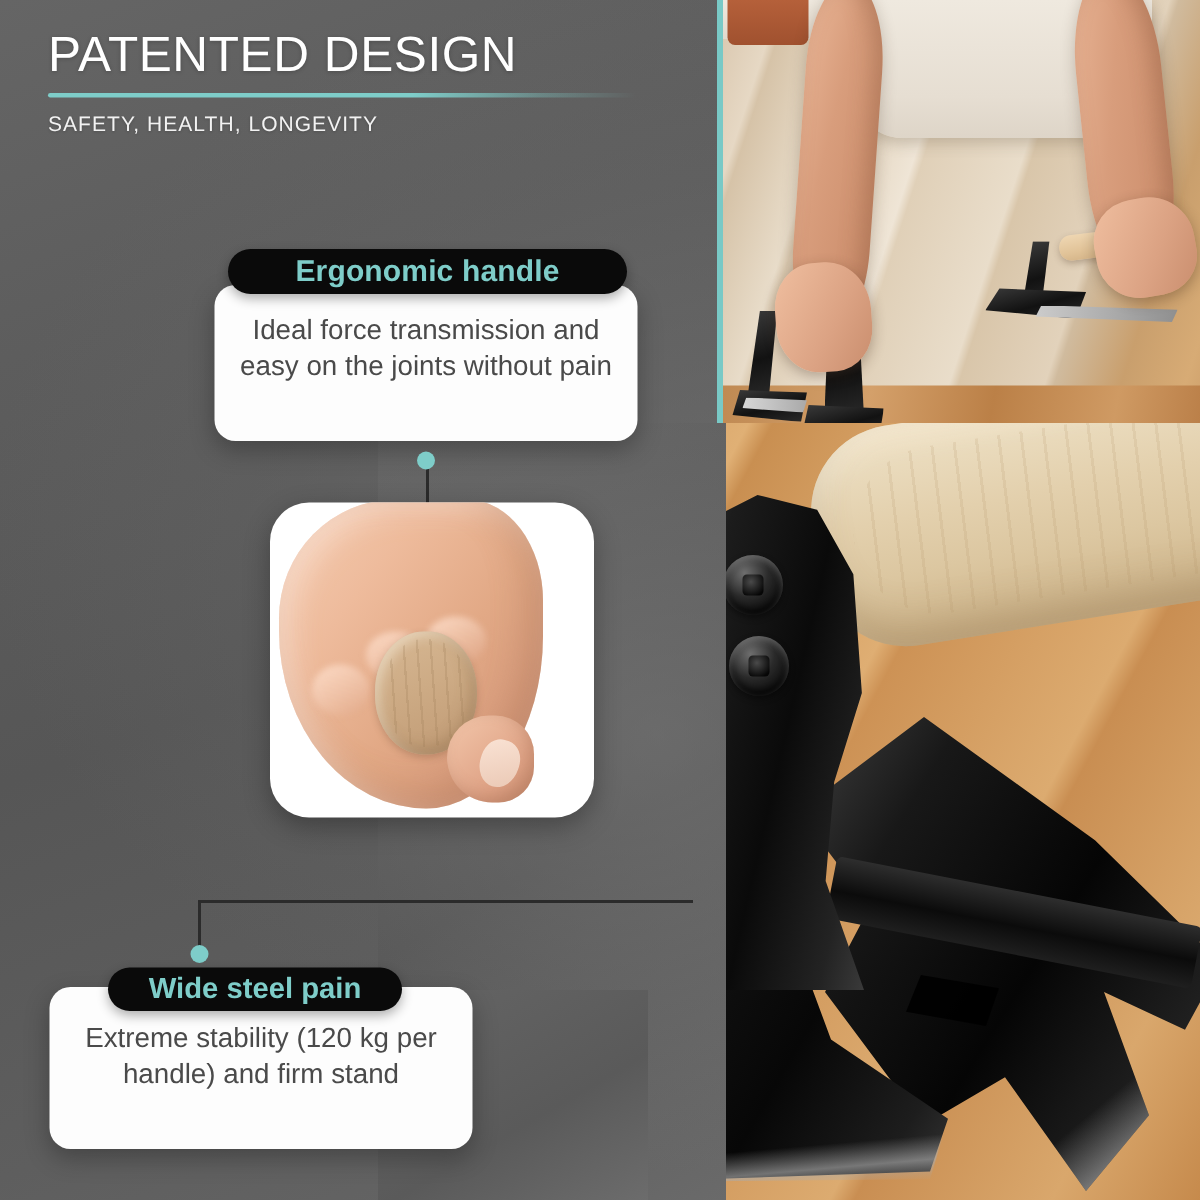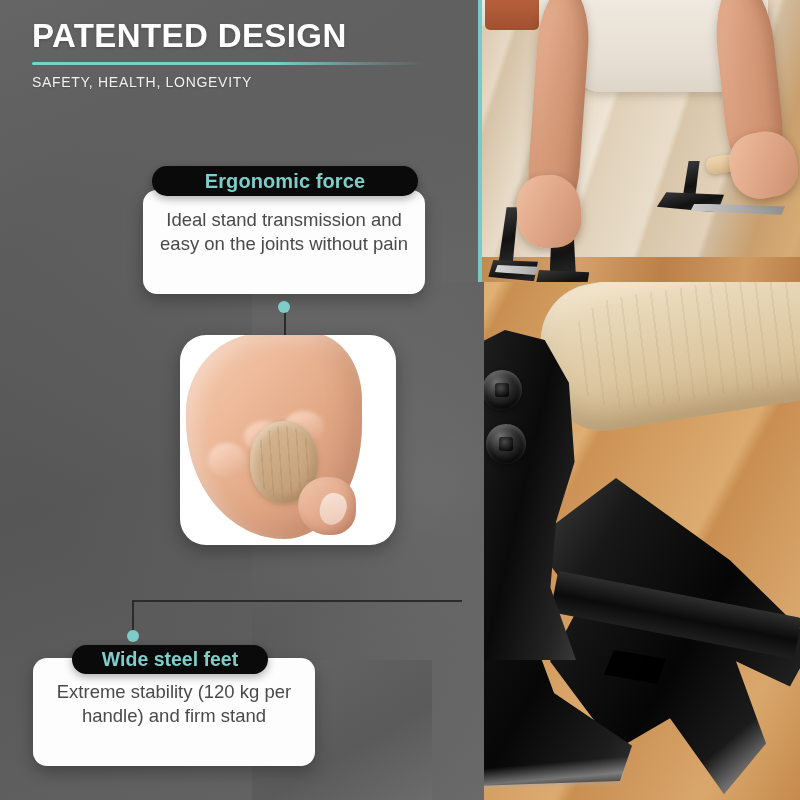--- a/index.html
+++ b/index.html
@@ -29,21 +29,21 @@
 
   
   .header {
     position: absolute;
     left: 32px; top: 18px;
     width: 420px;
   }
   .title {
     color: #ffffff;
     font-size: 33px;
-    font-weight: bold;
+    font-weight: normal;
     letter-spacing: 0.4px;
     line-height: 1.1;
     margin: 0;
     text-shadow: 0 1px 3px rgba(0,0,0,0.22);
   }
   .title-rule {
     margin-top: 8px;
     height: 3px;
     width: 392px;
     background: linear-gradient(90deg, #7ecdc9 0%, #7ecdc9 62%, rgba(126,205,201,0.35) 84%, rgba(126,205,201,0) 100%);
@@ -464,22 +464,22 @@
   </div>
 
   <div class="header">
     <h1 class="title">PATENTED DESIGN</h1>
     <div class="title-rule"></div>
     <p class="subtitle">SAFETY, HEALTH, LONGEVITY</p>
   </div>
 
   <div class="callout callout-1">
     <div class="card"></div>
-    <div class="body">Ideal stand transmission and easy on the joints without pain</div>
-    <div class="pill">Ergonomic force</div>
+    <div class="body">Ideal force transmission and easy on the joints without pain</div>
+    <div class="pill">Ergonomic handle</div>
   </div>
 
   <div class="conn-line conn1-v"></div>
   <div class="conn-dot conn1-dot"></div>
 
   <div class="hand-inset">
     <div class="hand"></div>
     <div class="knuckle k1"></div>
     <div class="knuckle k2"></div>
     <div class="knuckle k3"></div>
@@ -490,16 +490,16 @@
     <div class="nail"></div>
   </div>
 
   <div class="conn-line conn2-h"></div>
   <div class="conn-line conn2-v"></div>
   <div class="conn-dot conn2-dot"></div>
 
   <div class="callout callout-2">
     <div class="card"></div>
     <div class="body">Extreme stability (120 kg per handle) and firm stand</div>
-    <div class="pill">Wide steel feet</div>
+    <div class="pill">Wide steel pain</div>
   </div>
 
 </div>
 
 </body></html>

